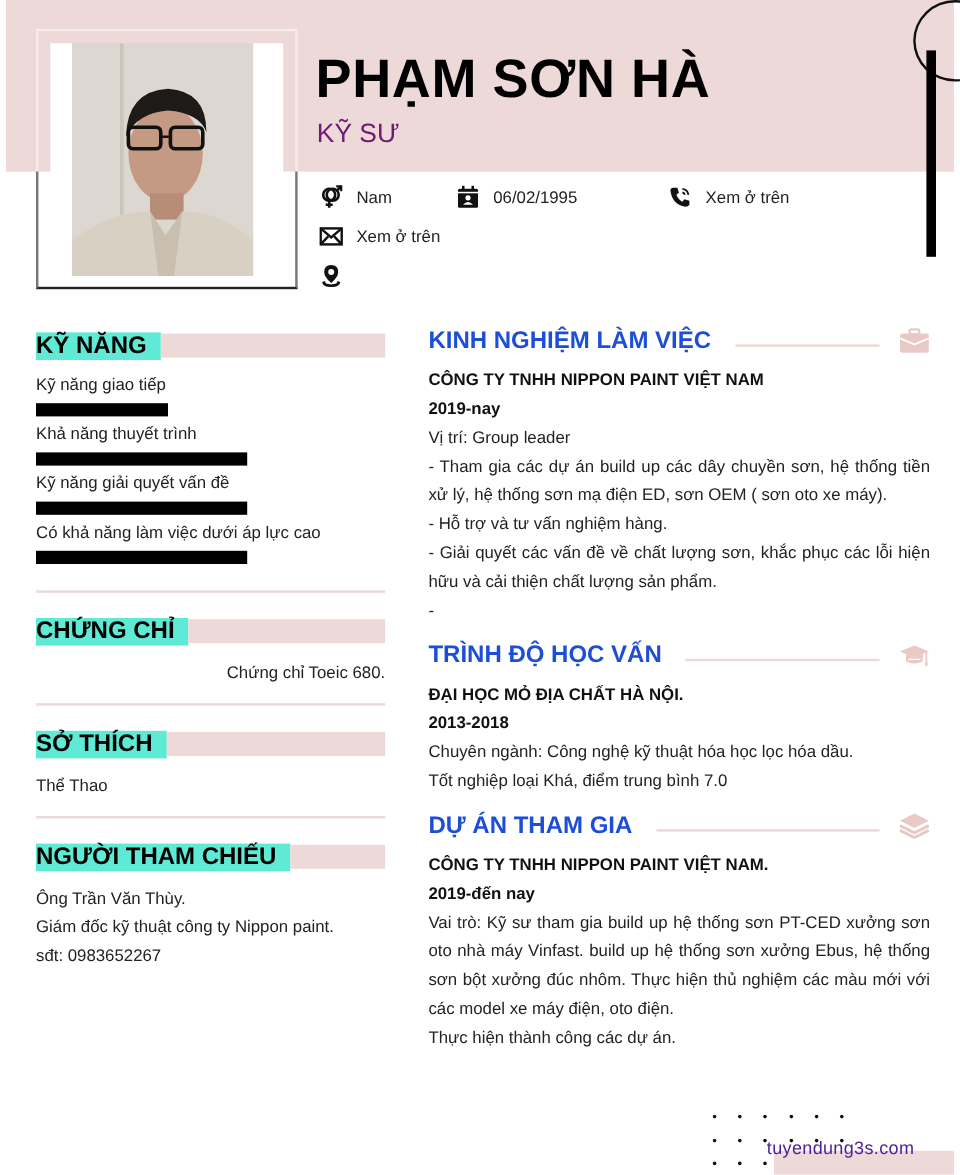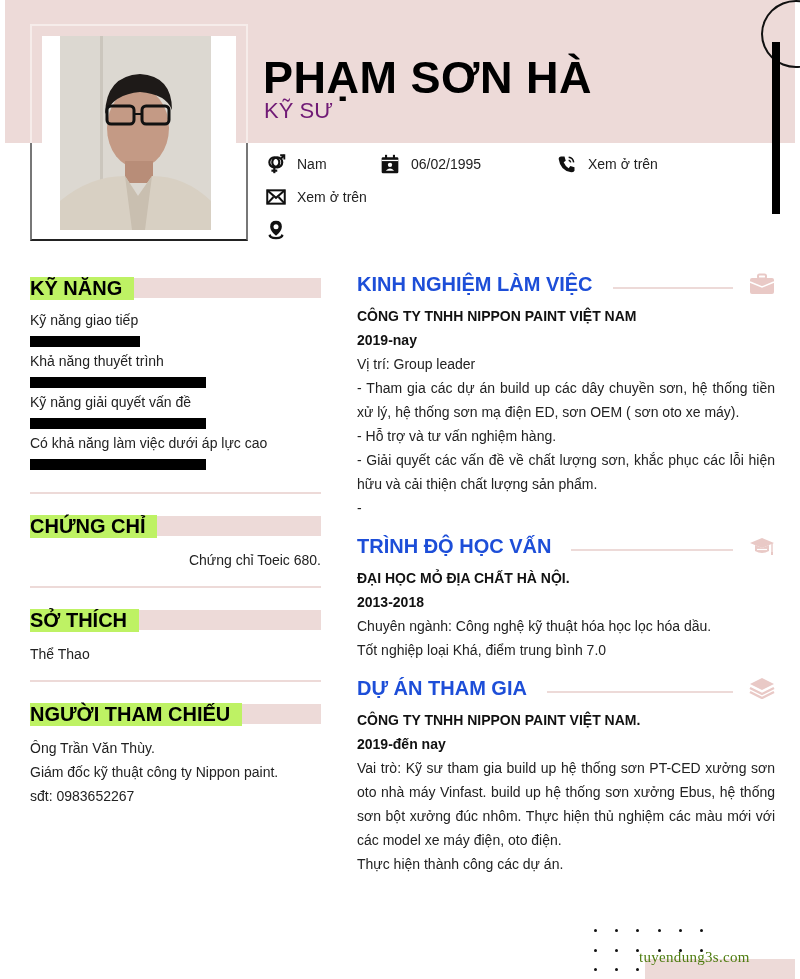--- a/index.html
+++ b/index.html
@@ -9,31 +9,31 @@
   .header-band { position: absolute; left: 5px; top: 0; width: 790px; height: 143px; background: #eddad8; }
   .deco-circle { position: absolute; left: 761px; top: 0; width: 70px; height: 68px; border: 2px solid #111; border-radius: 50%; }
   .deco-bar { position: absolute; left: 772px; top: 42px; width: 8px; height: 172px; background: #000; }
 
   .photo-frame { position: absolute; left: 30px; top: 24px; width: 218px; height: 217px; border: 2px solid #f6ecea; }
   .photo-frame-lower { position: absolute; left: 30px; top: 143px; width: 218px; height: 98px; border-left: 2px solid #777; border-right: 2px solid #777; border-bottom: 2px solid #222; }
   .photo-white { position: absolute; left: 42px; top: 36px; width: 194px; height: 194px; background: #fff; }
   .photo { position: absolute; left: 60px; top: 36px; width: 151px; height: 194px; background: linear-gradient(180deg, #d6d2cb 0%, #e4e1db 40%, #cfc8bd 100%); overflow: hidden; }
   .photo svg { width: 100%; height: 100%; display: block; }
 
-  .name { position: absolute; left: 263px; top: 40px; font-size: 45px; font-weight: 700; letter-spacing: 0.5px; color: #000; margin-top: 12px; }
+  .name { position: absolute; left: 263px; top: 40px; font-size: 45px; font-weight: 700; letter-spacing: 0.5px; color: #000; }
   .job-title { position: absolute; left: 264px; top: 98px; font-size: 22px; font-weight: 400; color: #701a75; }
 
   .contact { position: absolute; display: flex; align-items: center; font-size: 14px; color: #222; }
   .contact .ic { width: 22px; height: 20px; margin-right: 10px; display: flex; align-items: center; justify-content: center; }
   .contact .ic svg { width: 20px; height: 20px; }
 
   
   .left-col { position: absolute; left: 30px; top: 270px; width: 291px; }
   .sec-head { position: relative; height: 36px; display: flex; align-items: center; }
-  .sec-head h2 { font-size: 20px; font-weight: 700; color: #000; background: #bef264; padding-right: 12px; white-space: nowrap; }
+  .sec-head h2 { font-size: 20px; font-weight: 700; color: #000; background: #5eead4; padding-right: 12px; white-space: nowrap; }
   .sec-head .pinkbar { flex: 1; height: 20px; background: #eddad8; }
   .skill-label { font-size: 14px; color: #222; margin-top: 6px; }
   .skill-track { width: 176px; height: 11px; margin-top: 8px; margin-bottom: 6px; }
   .skill-fill { height: 11px; background: #000; }
   .divider { height: 2px; background: #eddad8; margin: 0; }
   .plain { font-size: 14px; color: #222; line-height: 24px; }
 
   
   .right-col { position: absolute; left: 357px; top: 270px; width: 418px; }
   .r-head { display: flex; align-items: center; height: 28px; }
@@ -41,21 +41,21 @@
   .r-head .line { flex: 1; height: 2px; background: #eddad8; margin-left: 20px; margin-right: 16px; margin-top: 8px; }
   .r-head .ic { width: 26px; height: 22px; display: flex; align-items: center; justify-content: center; }
   .r-head .ic svg { width: 26px; height: 22px; }
   .org { font-size: 14px; font-weight: 700; color: #111; margin-top: 6px; line-height: 24px; }
   .period { font-size: 14px; font-weight: 700; color: #111; line-height: 24px; }
   .body-text { font-size: 14px; color: #222; line-height: 24px; text-align: justify; }
 
   .dots { position: absolute; left: 591px; top: 925px; width: 120px; height: 54px; }
   .dot { position: absolute; width: 3px; height: 3px; border-radius: 50%; background: #111; }
   .footer-pink { position: absolute; left: 645px; top: 959px; width: 150px; height: 20px; background: #eddad8; }
-  .watermark { position: absolute; left: 639px; top: 949px; font-family: Liberation Serif, serif; font-size: 15px; color: #4d7c0f; letter-spacing: 0.3px; }
+  .watermark { position: absolute; left: 639px; top: 949px; font-family: Liberation Sans, sans-serif; font-size: 15px; color: #4c1d95; letter-spacing: 0.3px; }
 </style>
 </head>
 <body>
 
 <div class="header-band"></div>
 <div class="deco-circle"></div>
 <div class="deco-bar"></div>
 
 <div class="photo-frame"></div>
 <div class="photo-frame-lower"></div>

